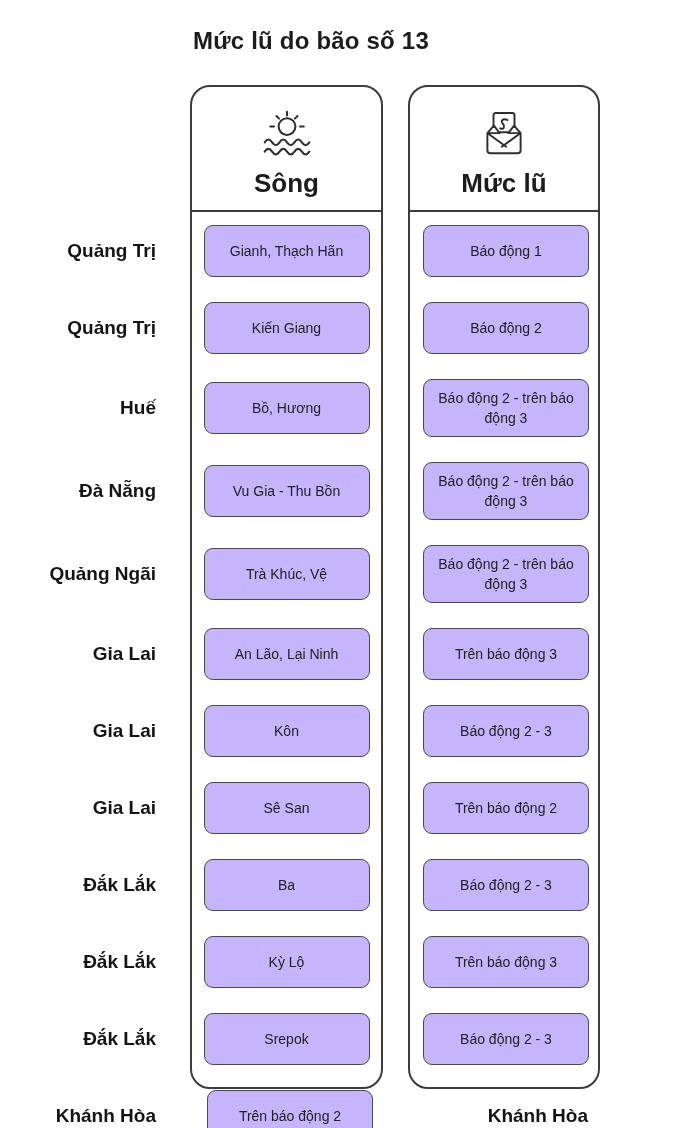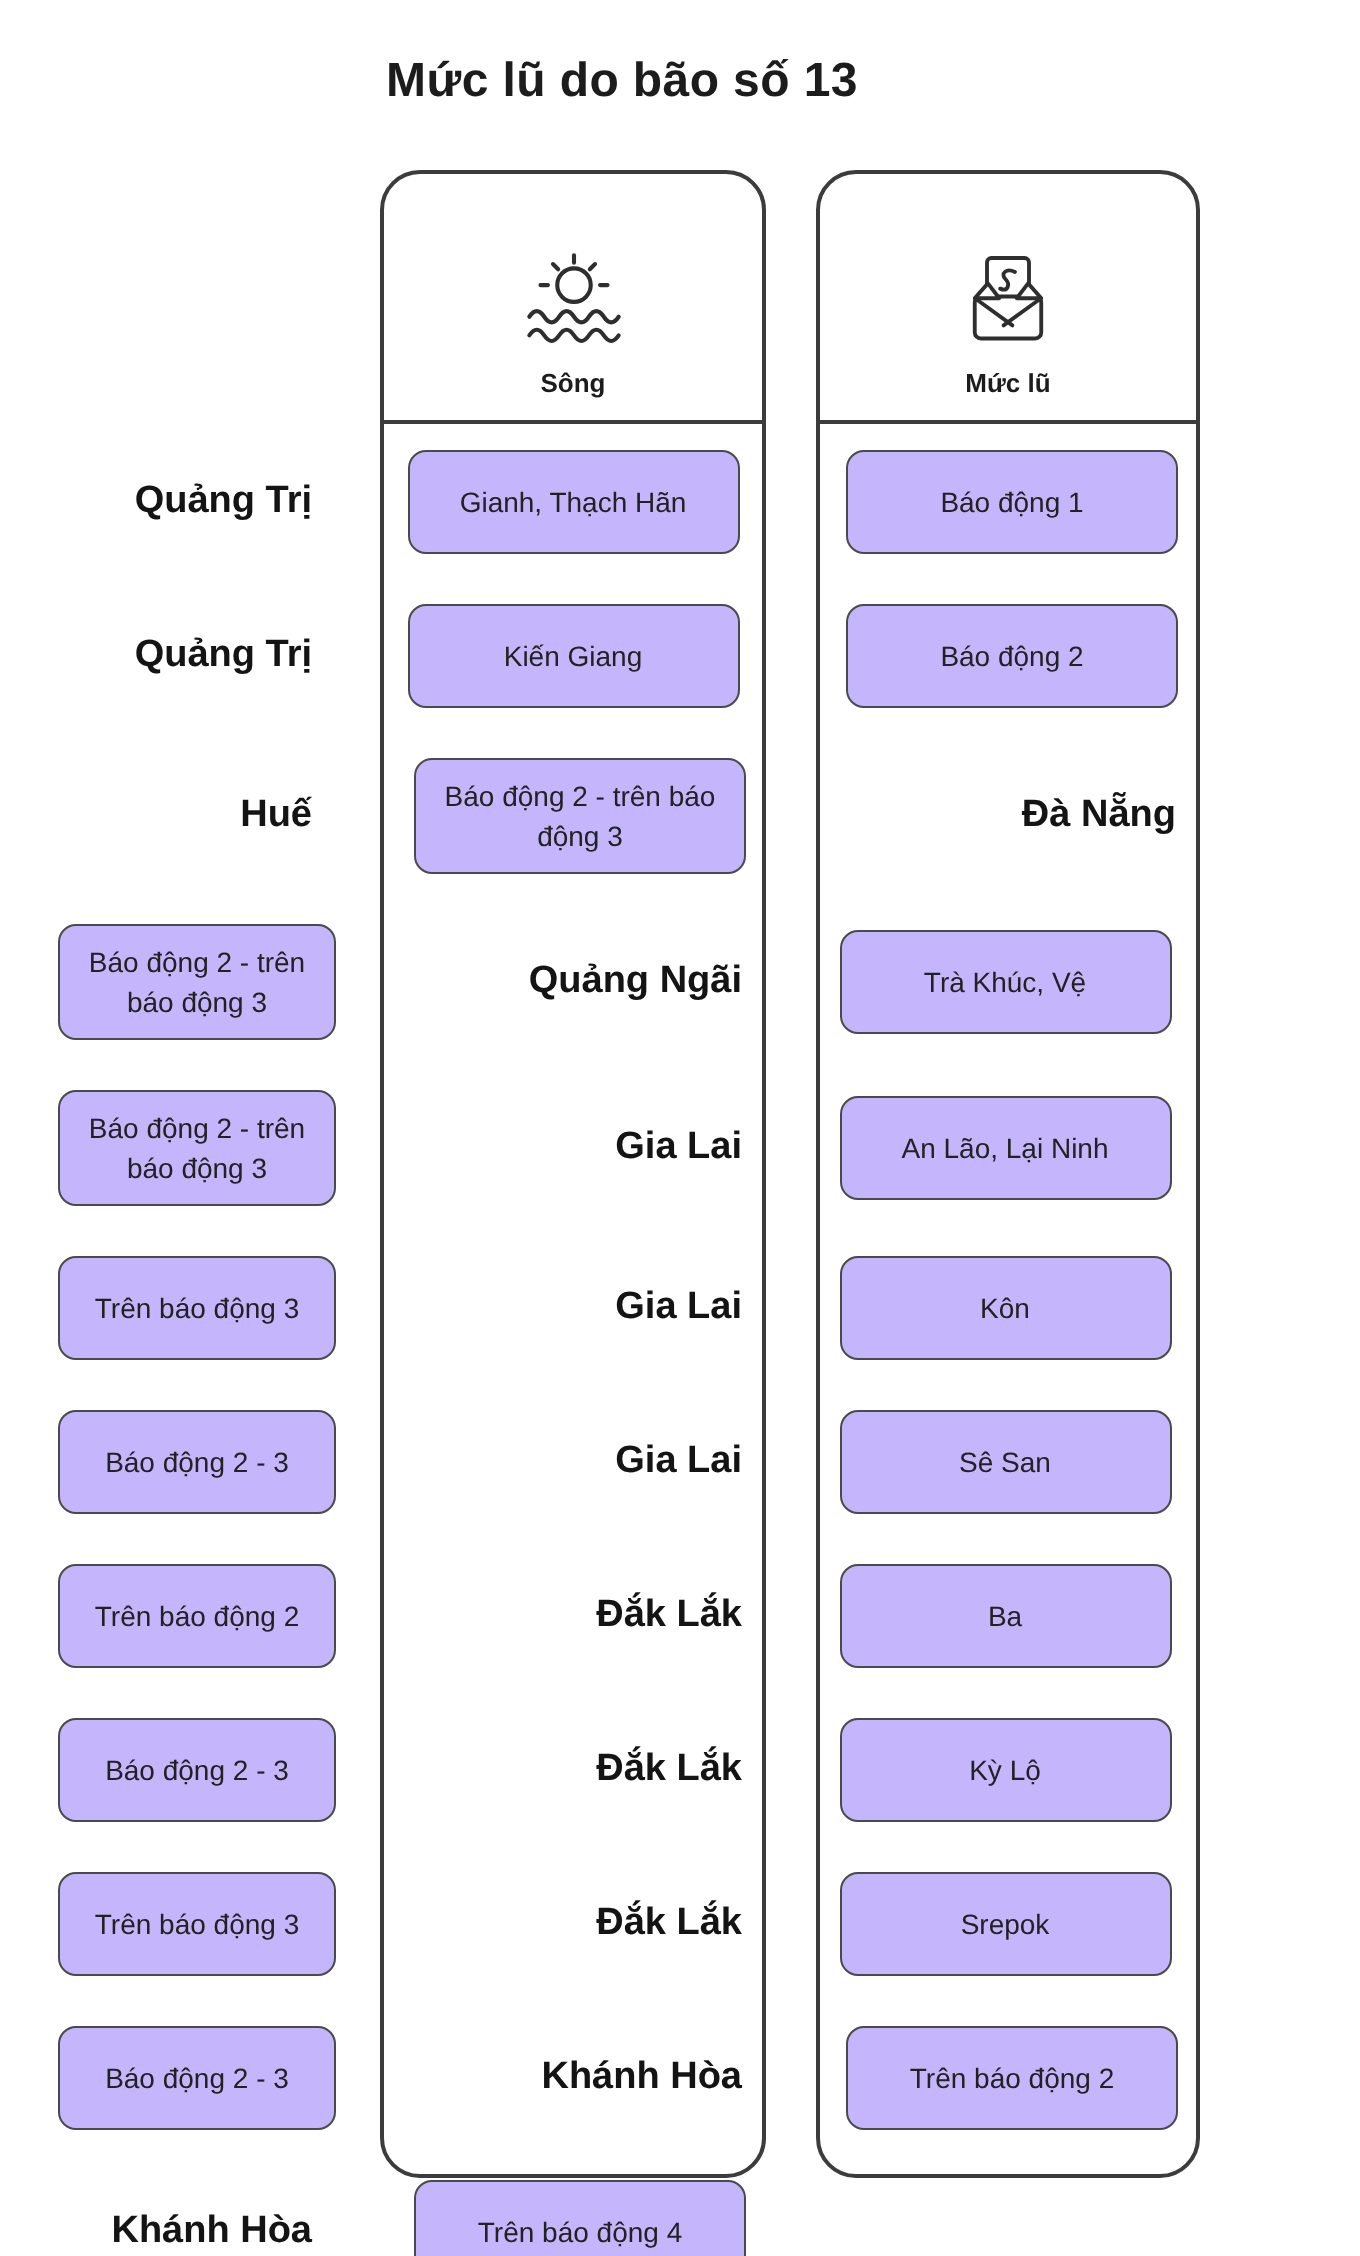--- a/index.html
+++ b/index.html
@@ -26,21 +26,21 @@
   .card-level { left: 408px; width: 192px; }
 
   .card-header {
     height: 125px; box-sizing: border-box;
     border-bottom: 2px solid #3c3c3c;
     display: flex; flex-direction: column;
     align-items: center; justify-content: flex-end;
     padding-bottom: 11px;
   }
   .card-header svg { display: block; margin-bottom: 7px; }
-  .hlabel { font-size: 13px; font-weight: bold; color: #1c1c1c; }
+  .hlabel { font-size: 26px; font-weight: bold; color: #1c1c1c; }
 
   .rows {
     position: absolute; left: 0; top: 225px; width: 600px;
     display: grid;
     grid-template-columns: 168px 215px 217px;
     row-gap: 25px;
   }
   .cell { display: flex; align-items: center; justify-content: center; }
   .plabel {
     justify-content: flex-end; padding-right: 12px;
@@ -116,25 +116,31 @@
 
     <div class="cell plabel">Quảng Trị</div>
     <div class="cell rcell">
         <div class="box">Kiến Giang</div>
       </div>
     <div class="cell lcell">
         <div class="box">Báo động 2</div>
       </div>
 
     <div class="cell plabel">Huế</div>
+    <div class="cell rcell">
+        <div class="box">Bồ, Hương</div>
+      </div>
     <div class="cell lcell">
         <div class="box">Báo động 2 - trên báo động 3</div>
       </div>
 
     <div class="cell plabel">Đà Nẵng</div>
+    <div class="cell rcell">
+        <div class="box">Vu Gia - Thu Bồn</div>
+      </div>
     <div class="cell lcell">
         <div class="box">Báo động 2 - trên báo động 3</div>
       </div>
 
     <div class="cell plabel">Quảng Ngãi</div>
     <div class="cell rcell">
         <div class="box">Trà Khúc, Vệ</div>
       </div>
     <div class="cell lcell">
         <div class="box">Báo động 2 - trên báo động 3</div>

